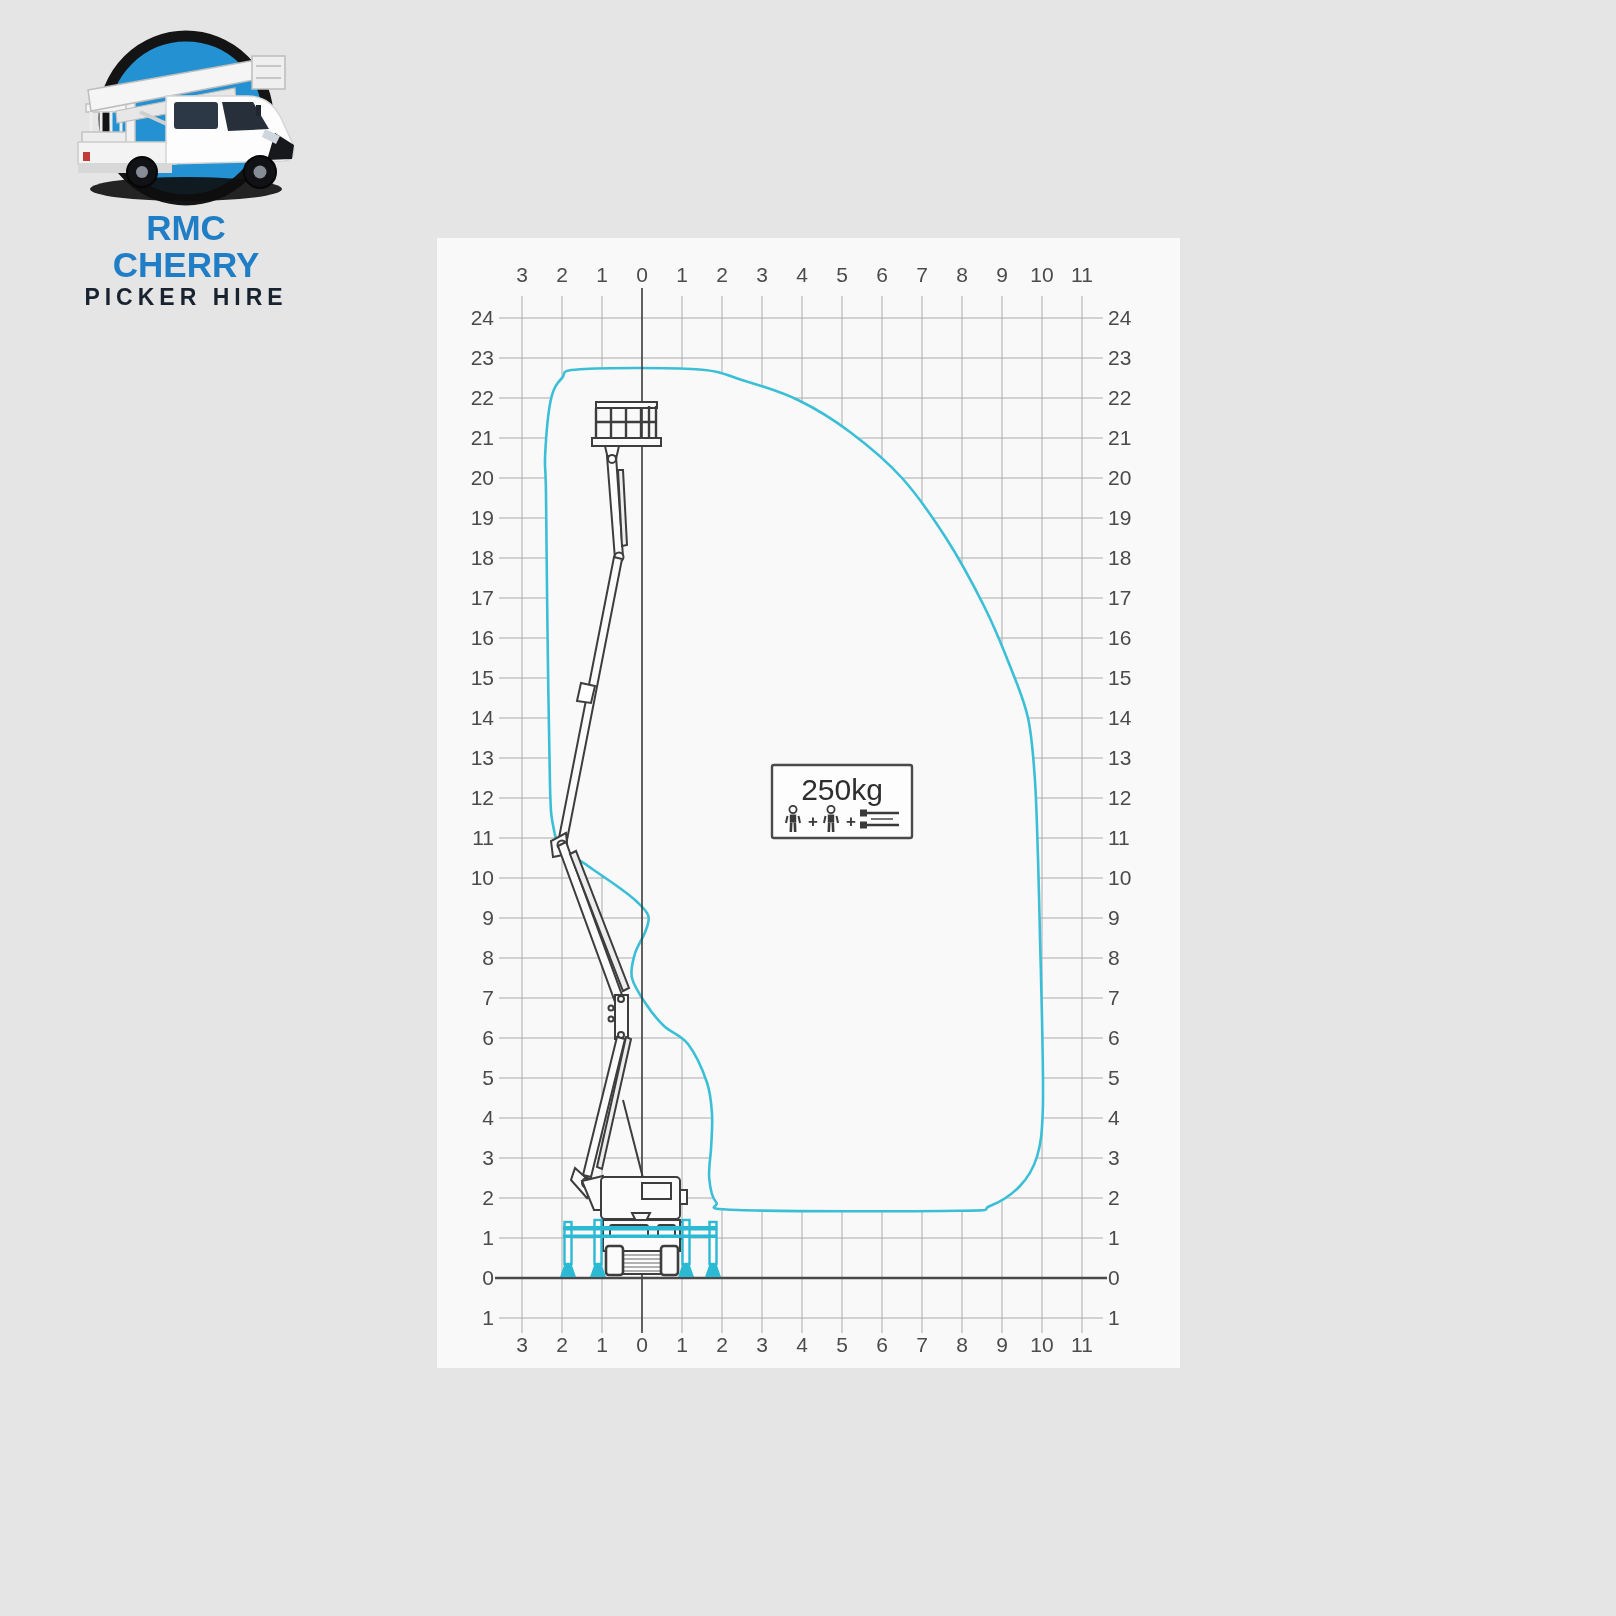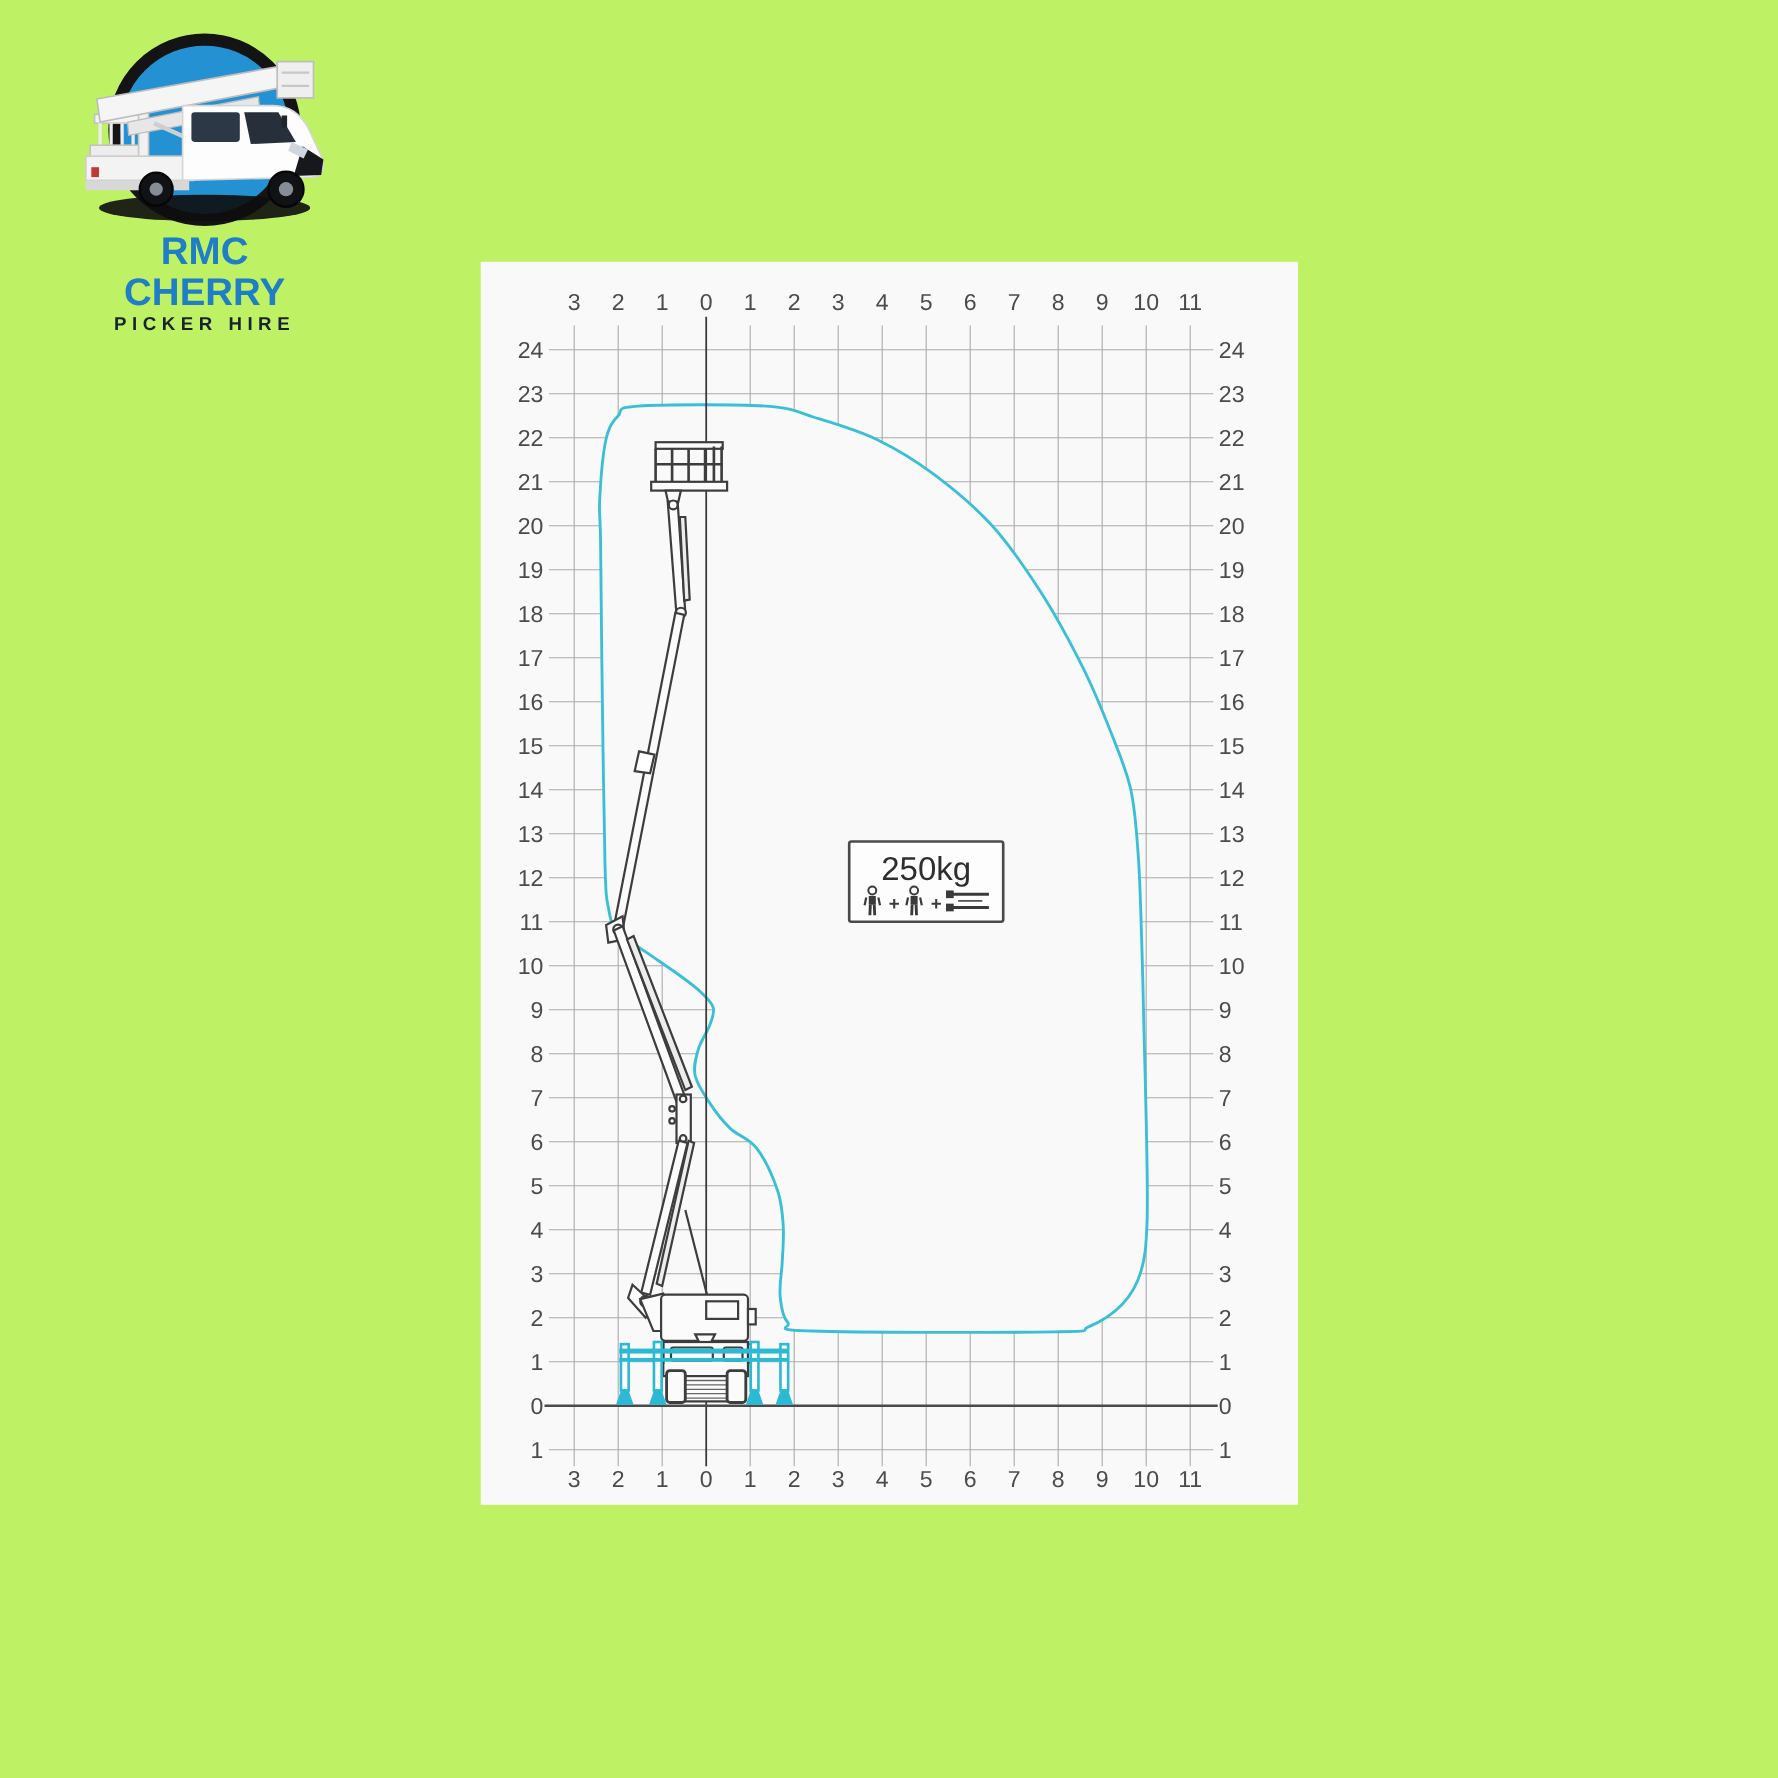--- a/index.html
+++ b/index.html
@@ -1,20 +1,20 @@
 <!DOCTYPE html>
 <html><head>
 <meta charset="utf-8">
 <style>
   html,body{margin:0;padding:0;}
   body{font-family:"Liberation Sans",sans-serif;}
-  .stage{position:relative;width:1616px;height:1616px;background:#bef264;overflow:hidden;}
+  .stage{position:relative;width:1616px;height:1616px;background:#e5e5e5;overflow:hidden;}
   .logo{position:absolute;left:70px;top:26px;width:232px;text-align:center;}
   .logo-line1{font-weight:bold;font-size:35px;letter-spacing:0px;color:#1f7ec6;line-height:1.05;margin-top:-2px;}
-  .logo-line2{font-weight:bold;font-size:17px;letter-spacing:5px;color:#18232f;line-height:1.2;}
+  .logo-line2{font-weight:bold;font-size:23px;letter-spacing:5px;color:#18232f;line-height:1.2;}
   .panel{position:absolute;left:437px;top:238px;width:743px;height:1130px;background:#f9f9f9;}
   .panel svg{display:block;}
   text{font-family:"Liberation Sans",sans-serif;}
 </style>
 </head>
 <body>
 
 <div class="stage">
 
   <div class="logo">

